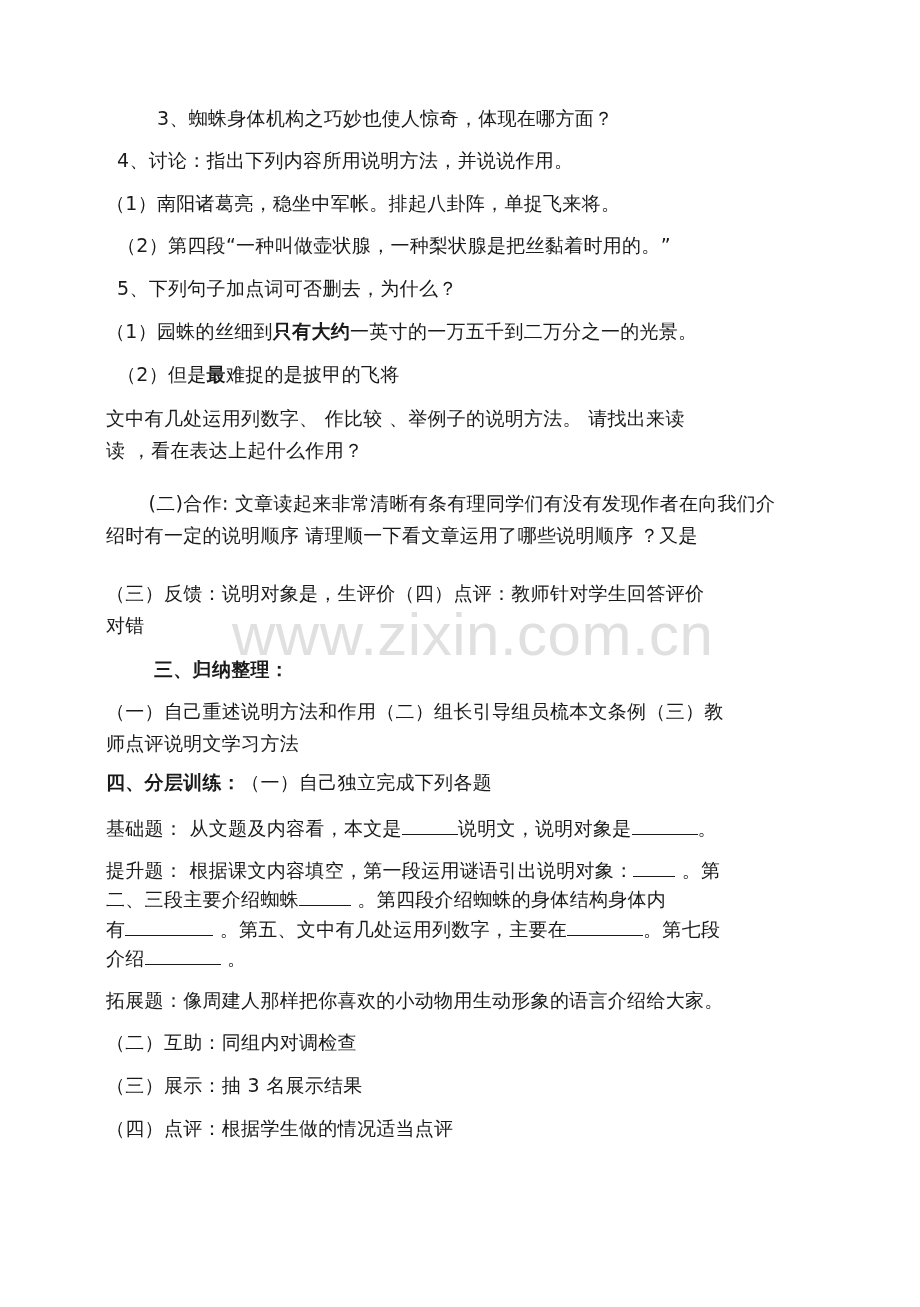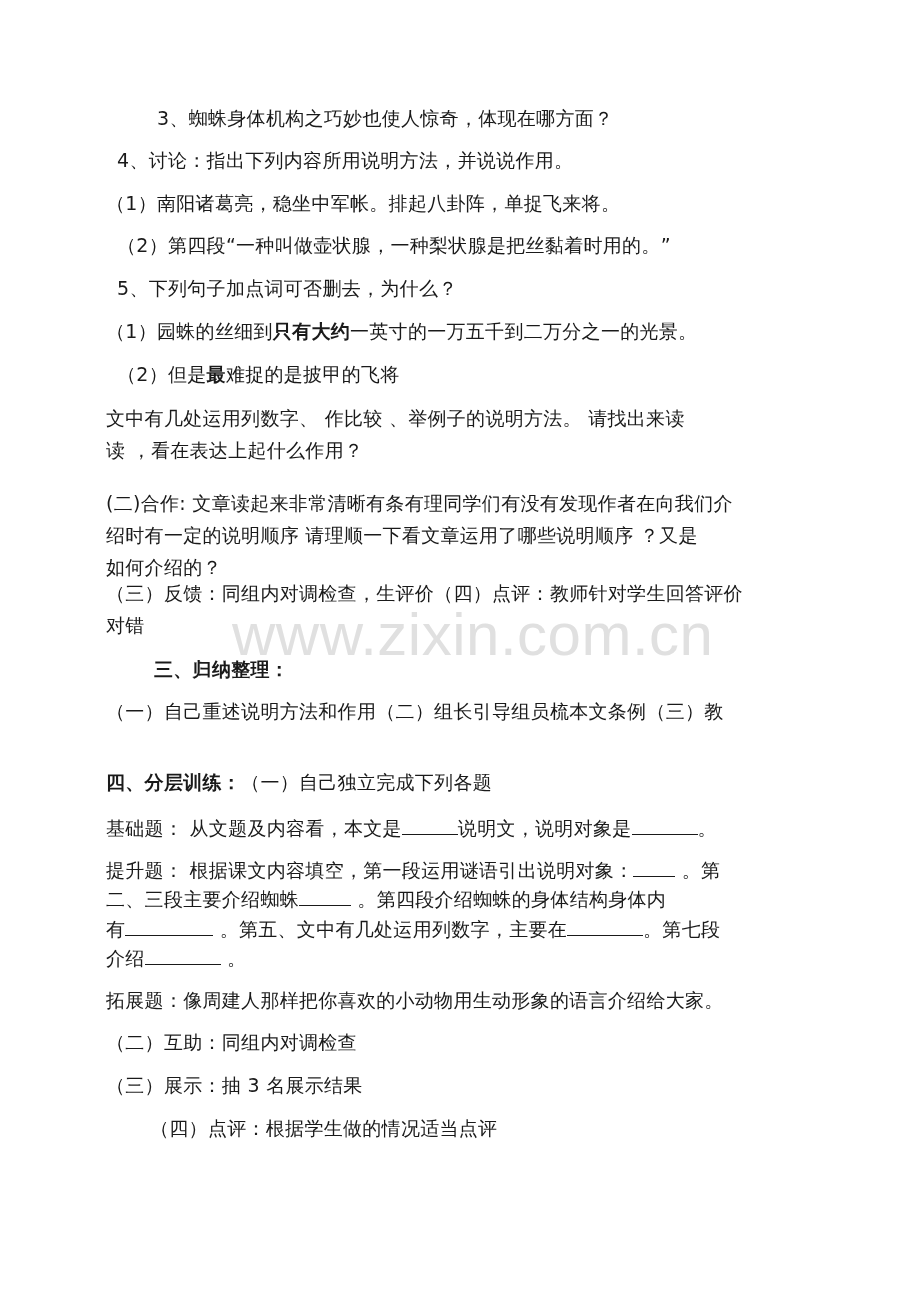--- a/index.html
+++ b/index.html
@@ -66,30 +66,30 @@
     <span>（1）园蛛的丝细到</span><span class="bold">只有大约</span><span>一英寸的一万五千到二万分之一的光景。</span>
   </div>
 
   <div class="line" style="top:358px; left:117px;">
     <span>（2）但是</span><span class="bold">最</span><span>难捉的是披甲的飞将</span>
   </div>
 
   <div class="line" style="top:402px;"> 文中有几处运用列数字、   作比较   、举例子的说明方法。   请找出来读</div>
   <div class="line" style="top:434px;">读   ，看在表达上起什么作用？</div>
 
-  <div class="line" style="top:487px;">(二)合作: 文章读起来非常清晰有条有理同学们有没有发现作者在向我们介</div>
+  <div class="line" style="top:487px;text-align:center;">(二)合作: 文章读起来非常清晰有条有理同学们有没有发现作者在向我们介</div>
   <div class="line" style="top:519px;">绍时有一定的说明顺序   请理顺一下看文章运用了哪些说明顺序   ？又是</div>
-  <div class="line" style="top:551px;">如何介绍的？</div>
 
-  <div class="line" style="top:577px;">（三）反馈：同组内对调检查，生评价（四）点评：教师针对学生回答评价</div>
+  <div class="line" style="top:577px;">（三）反馈：说明对象是，生评价（四）点评：教师针对学生回答评价</div>
   <div class="line" style="top:609px;">对错</div>
 
   <div class="line bold" style="top:653px;margin-left:48px;">三、归纳整理：</div>
 
   <div class="line" style="top:695px;">（一）自己重述说明方法和作用（二）组长引导组员梳本文条例（三）教</div>
+  <div class="line" style="top:727px;">师点评说明文学习方法</div>
 
   <div class="line" style="top:738px;margin-top:28px;">
     <span class="bold">四、分层训练：</span><span>（一）自己独立完成下列各题</span>
   </div>
 
   <div class="line" style="top:854px;">
     <span>提升题：   根据课文内容填空，第一段运用谜语引出说明对象：</span><span class="blank" style="width:42px;"></span><span> 。第</span>
   </div>
 
   <div class="line" style="top:812px;">
@@ -101,15 +101,15 @@
   <div class="line" style="top:913px;">
     <span>有</span><span class="blank" style="width:88px;"></span><span> 。第五、文中有几处运用列数字，主要在</span><span class="blank" style="width:76px;"></span><span>。第七段</span>
   </div>
   <div class="line" style="top:984px;">拓展题：像周建人那样把你喜欢的小动物用生动形象的语言介绍给大家。</div>
 
   <div class="line" style="top:942px;">
     <span>介绍</span><span class="blank" style="width:76px;"></span><span>  。</span>
   </div>
   <div class="line" style="top:1026px;">（二）互助：同组内对调检查</div>
   <div class="line" style="top:1069px;">（三）展示：抽 3 名展示结果</div>
-  <div class="line" style="top:1112px;margin-left:44px;">（四）点评：根据学生做的情况适当点评</div>
+  <div class="line" style="top:1112px;">（四）点评：根据学生做的情况适当点评</div>
 
 </div>
 
 </body></html>

